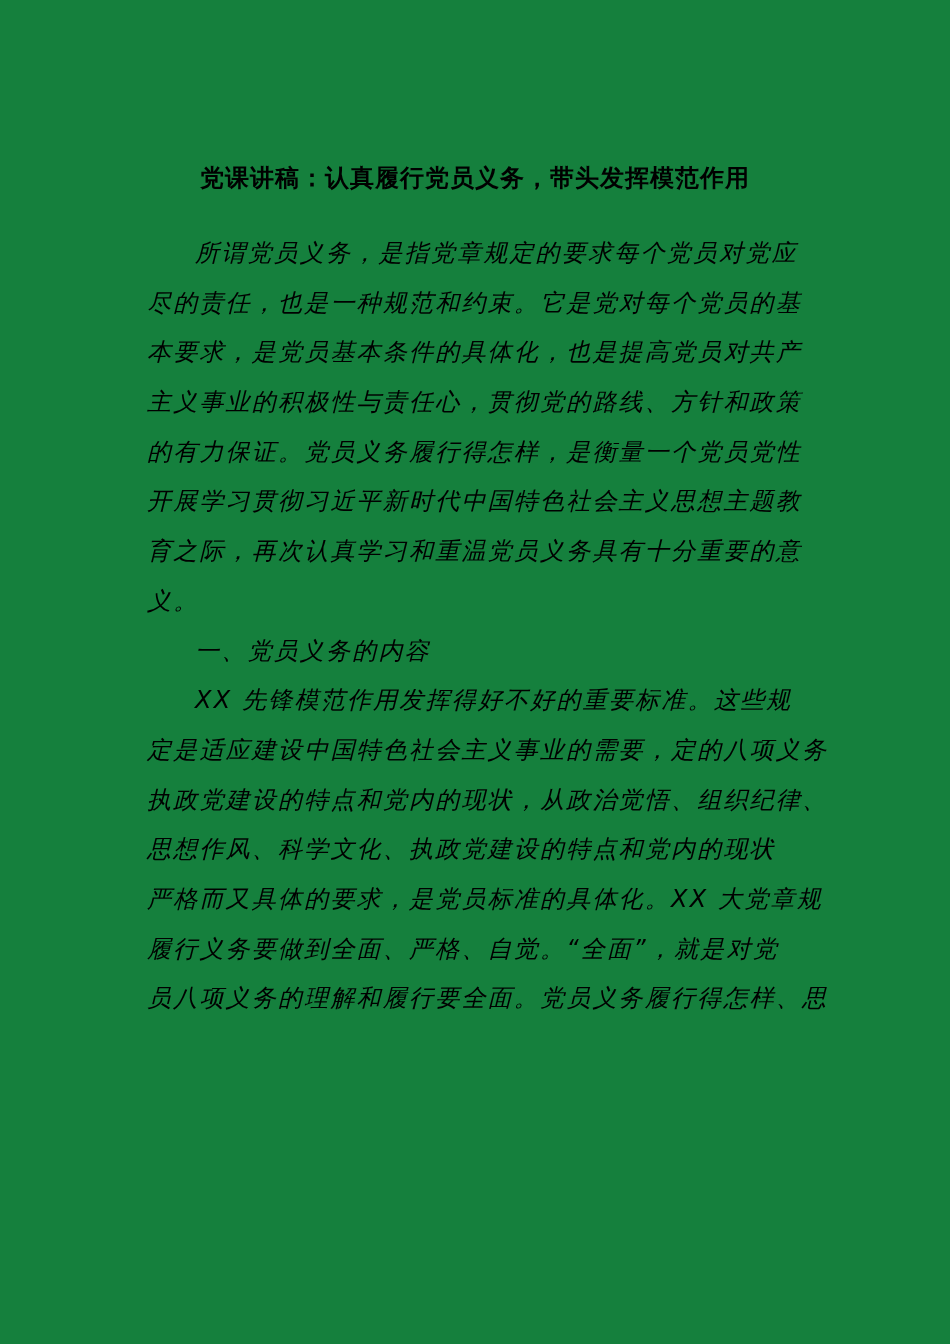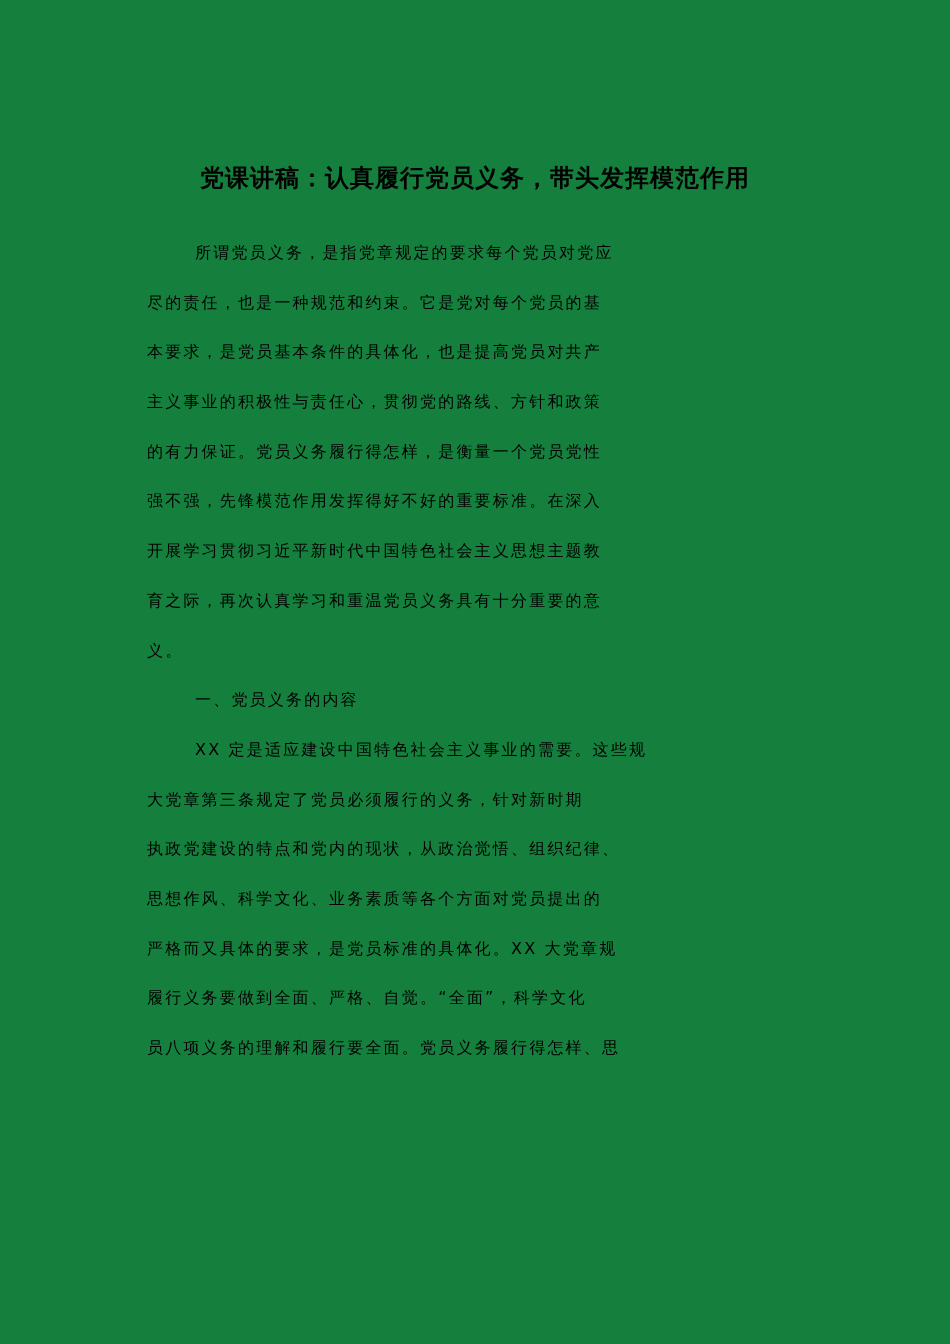--- a/index.html
+++ b/index.html
@@ -2,41 +2,40 @@
 <html><head>
 <meta charset="utf-8">
 <style>
   html, body { margin:0; padding:0; background:#ffffff; }
   body { width:950px; height:1344px; position:relative; overflow:hidden;
          font-family: "DejaVu Sans", "Liberation Sans", sans-serif; color:#000; }
   .page { position:absolute; left:0; top:0; width:950px; height:1344px; background:#15803d; }
   .title { position:absolute; top:160px; left:0; width:950px; text-align:center;
            font-size:24px; font-weight:bold; line-height:36px; letter-spacing:1px; }
   .body { position:absolute; left:147px; top:233px; width:640px; }
-  .line { height:49.7px; line-height:40px; font-size:16px; white-space:nowrap;
-          letter-spacing:2.2px; }
+  .line { height:49.7px; line-height:40px; font-size:24px; white-space:nowrap;
+          letter-spacing:2.2px;font-style:italic; }
   .indent { padding-left:48px; }
 </style>
 </head>
 <body>
 
 <div class="page">
   <div class="title">党课讲稿：认真履行党员义务，带头发挥模范作用</div>
   <div class="body">
     <div class="line indent">所谓党员义务，是指党章规定的要求每个党员对党应</div>
     <div class="line">尽的责任，也是一种规范和约束。它是党对每个党员的基</div>
     <div class="line">本要求，是党员基本条件的具体化，也是提高党员对共产</div>
     <div class="line">主义事业的积极性与责任心，贯彻党的路线、方针和政策</div>
     <div class="line">的有力保证。党员义务履行得怎样，是衡量一个党员党性</div>
-    <div class="line">强不强，先锋模范作用发挥得好不好的重要标准。在深入</div>
     <div class="line">开展学习贯彻习近平新时代中国特色社会主义思想主题教</div>
     <div class="line">育之际，再次认真学习和重温党员义务具有十分重要的意</div>
     <div class="line">义。</div>
     <div class="line indent">一、党员义务的内容</div>
-    <div class="line indent">XX 定是适应建设中国特色社会主义事业的需要。这些规</div>
-    <div class="line">大党章第三条规定了党员必须履行的义务，针对新时期</div>
+    <div class="line indent">XX 先锋模范作用发挥得好不好的重要标准。这些规</div>
+    <div class="line">定是适应建设中国特色社会主义事业的需要，定的八项义务</div>
     <div class="line">执政党建设的特点和党内的现状，从政治觉悟、组织纪律、</div>
-    <div class="line">思想作风、科学文化、业务素质等各个方面对党员提出的</div>
+    <div class="line">思想作风、科学文化、执政党建设的特点和党内的现状</div>
     <div class="line">严格而又具体的要求，是党员标准的具体化。XX 大党章规</div>
-    <div class="line">履行义务要做到全面、严格、自觉。“全面”，科学文化</div>
+    <div class="line">履行义务要做到全面、严格、自觉。“全面”，就是对党</div>
     <div class="line">员八项义务的理解和履行要全面。党员义务履行得怎样、思</div>
   </div>
 </div>
 
 </body></html>

